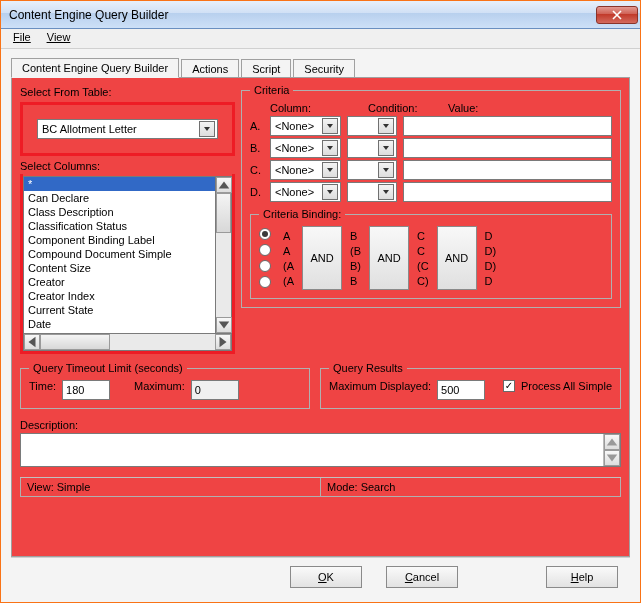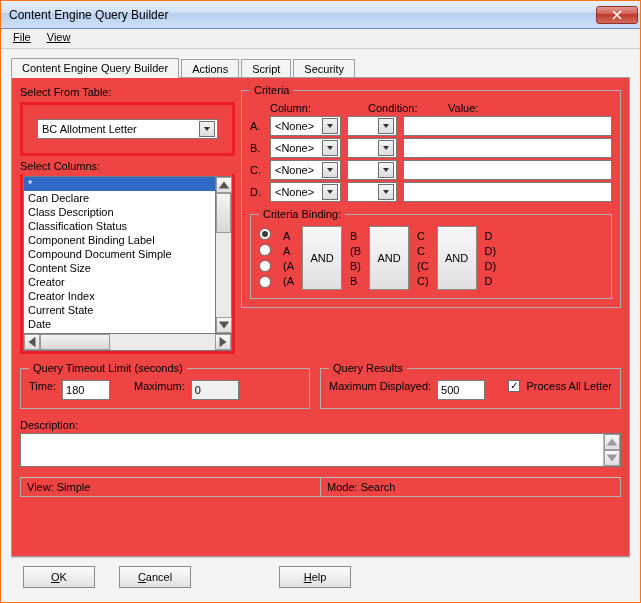--- a/index.html
+++ b/index.html
@@ -59,21 +59,21 @@
 .inline { display: flex; gap: 6px; }
 .num-input { width: 48px; height: 20px; border: 1px solid #7a7a7a; background: #fff; padding: 0 3px; }
 .num-input.ro { background: #f0f0f0; }
 .checkbox { width: 12px; height: 12px; border: 1px solid #6a6a6a; background: #fff; display: inline-flex; align-items: center; justify-content: center; }
 .checkbox.checked::after { content: "✓"; font-size: 10px; line-height: 10px; color: #000; }
 .desc-box { height: 34px; border: 1px solid #7a7a7a; background: #fff; margin-top: 2px; display: flex; }
 .desc-box .inner { flex: 1; }
 .status-row { display: flex; margin-top: 10px; border-top: 1px solid #c0c0c0; }
 .status-row > div { flex: 1; border: 1px solid #b0b0b0; border-top: none; padding: 3px 6px; }
 .status-row > div:first-child { border-right: none; }
-.button-row { display: flex; gap: 24px; justify-content: flex-start; padding: 8px 12px; border-top: 1px solid #d0d0d0; background: #f4f4f4; }
+.button-row { display: flex; gap: 24px; justify-content: flex-end; padding: 8px 12px; border-top: 1px solid #d0d0d0; background: #f4f4f4; }
 .btn { min-width: 72px; height: 22px; border: 1px solid #8a8a8a; background: linear-gradient(#fafafa,#e2e2e2); display: flex; align-items: center; justify-content: center; cursor: pointer; }
 .spacer { flex: 1; }
 .list-red { border: 3px solid #ee1c25; border-top: none; }
 .ulabel { }
 .ulabel::first-letter { text-decoration: underline; }
 </style>
 </head>
 <body>
 <div class="window">
   <div class="titlebar">
@@ -305,21 +305,21 @@
             <input class="num-input ro" readonly="" value="0" style="">
           </div>
         </fieldset>
         <fieldset class="results-fs">
           <legend>Query Results</legend>
           <div class="inline">
             <span>Maximum Displayed:</span>
             <input class="num-input" value="500" style="">
             <span style="flex:1"></span>
             <span class="checkbox checked"></span>
-            <span>Process All Letter</span>
+            <span>Process All Simple</span>
           </div>
         </fieldset>
       </div>
       <div style="margin-top:8px">
         <div class="label">Description:</div>
         <div class="desc-box">
           <div class="inner"></div>
           <div class="vscroll" style="border:none;border-left:1px solid #bbb">
             <div class="arrow">
                 <svg viewBox="0 0 8 8">

